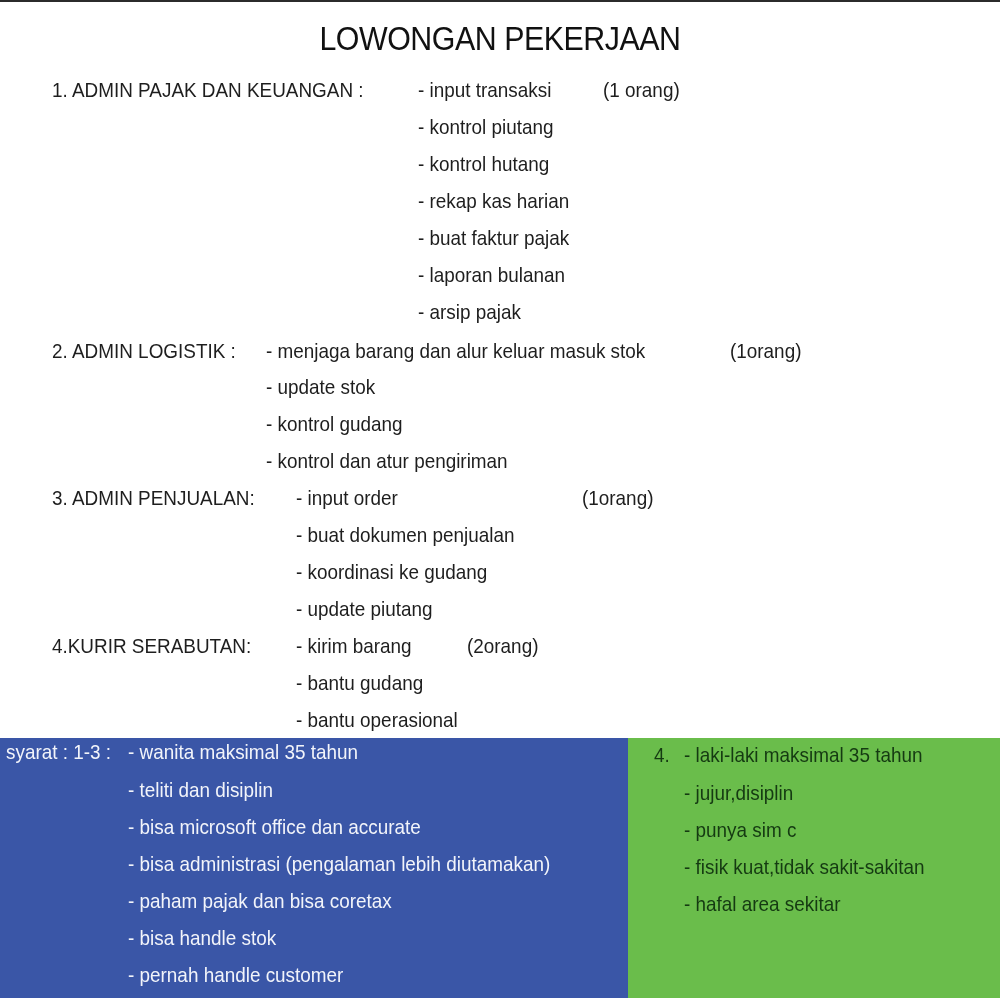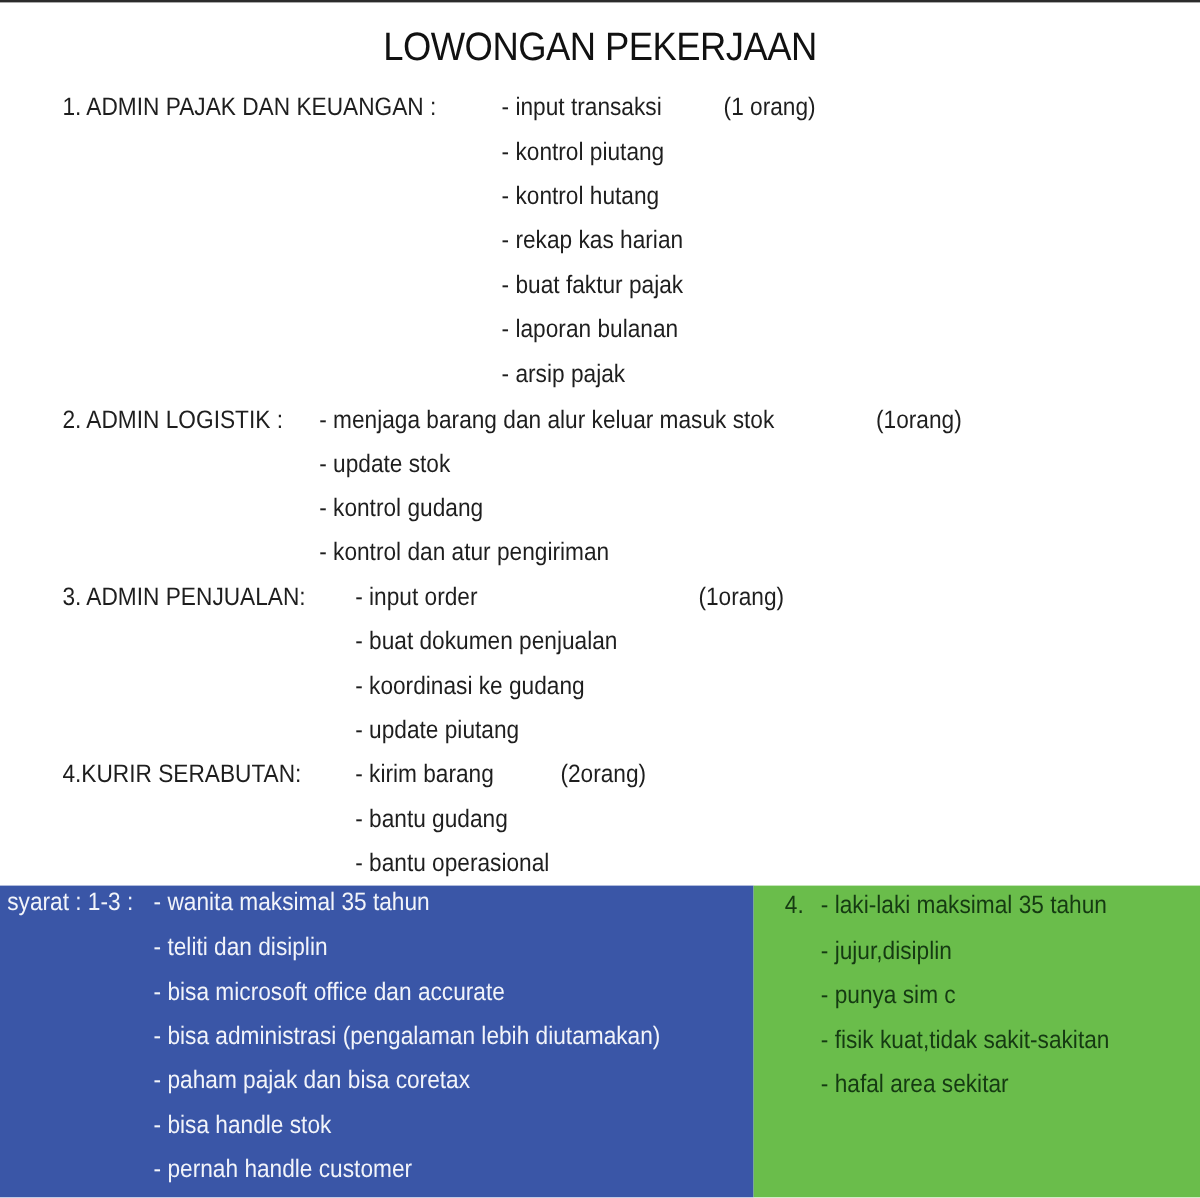--- a/index.html
+++ b/index.html
@@ -14,21 +14,21 @@
       position:absolute; top:20px; left:0; width:1000px; text-align:center;
       font-size:33px; letter-spacing:-0.5px; color:#111;
       transform:scaleX(0.92);
     }
     .txt {
       position:absolute; font-size:21px; white-space:nowrap;
       transform-origin:left center; transform:scaleX(0.9);
       color:#1e1e1e;
     }
     .blue {
-      position:absolute; left:0; top:738px; width:628px; height:260px; background:#3a56a7;
+      position:absolute; left:0; top:738px; width:628px; height:260px; background:#3a56a7;padding-left:37px;
     }
     .green {
       position:absolute; left:628px; top:738px; width:372px; height:260px; background:#6abd4b;
     }
     .blue .txt { color:#f2f4fa; }
     .green .txt { color:#153a12; }
   </style>
 </head>
 <body>
 

